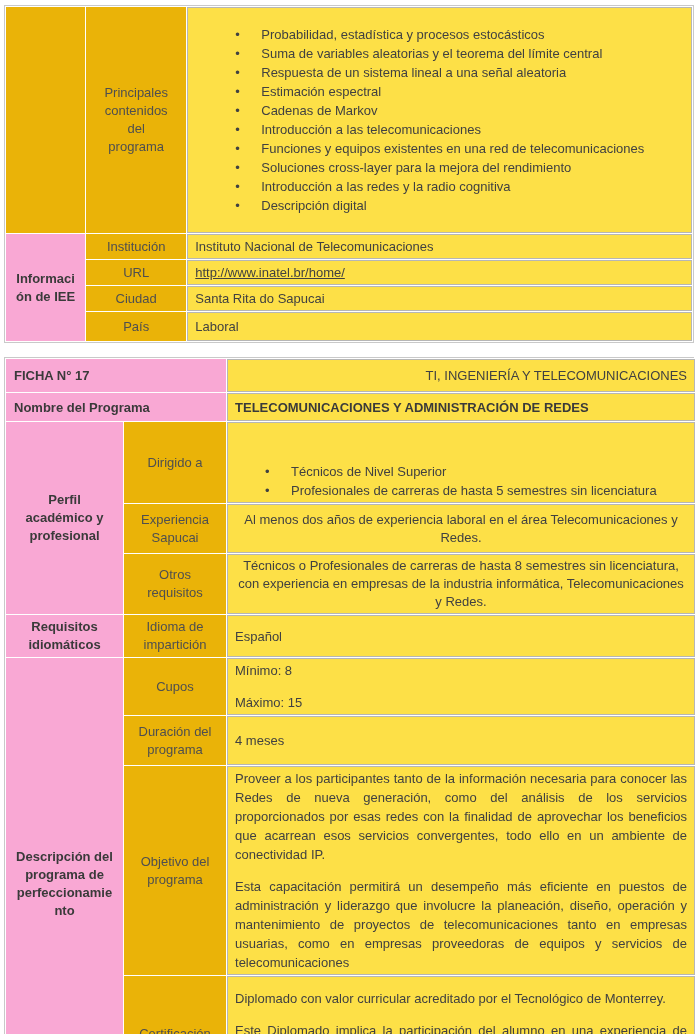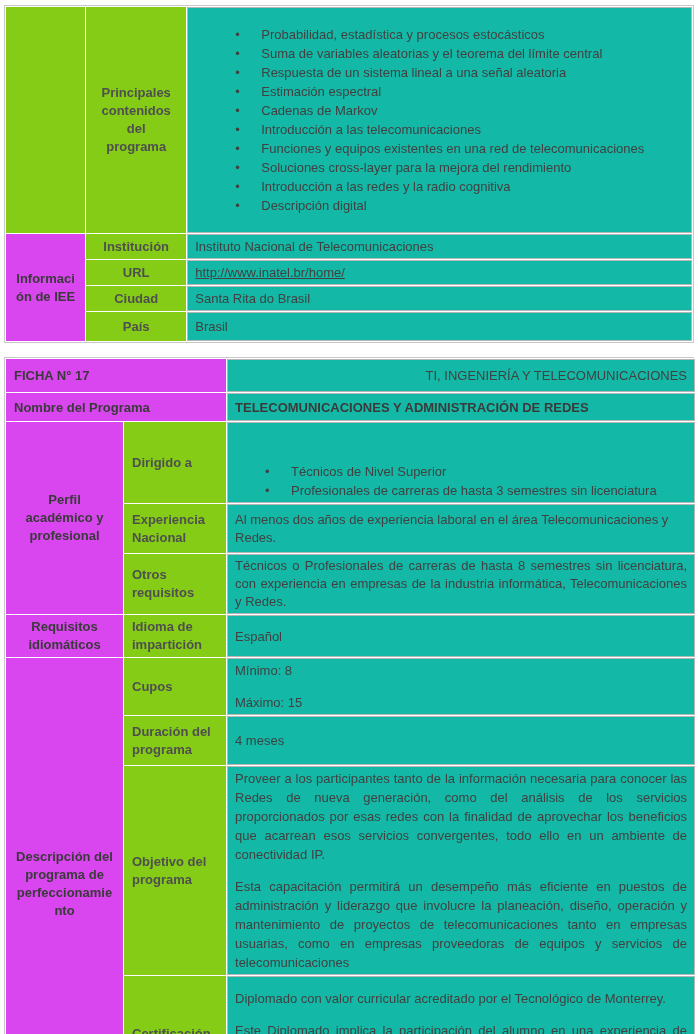--- a/index.html
+++ b/index.html
@@ -13,36 +13,36 @@
   #t1-wrap { margin-top:5px; }
   #t2-wrap { margin-top:14px; }
   table { border-collapse:collapse; width:100%; table-layout:fixed; }
   td {
     border:1.5px solid #ffffff;
     vertical-align:middle;
     padding:3px 8px;
     overflow:hidden;
   }
   
-  td.g  { background:#84cc16; color:#4f4f4f;font-weight:bold; }
-  td.gb { background:#d946ef; color:#3a3a3a; font-weight:bold; }
+  td.g  { background:#eab308; color:#4f4f4f; }
+  td.gb { background:#f9a8d4; color:#3a3a3a; font-weight:bold; }
   td.center { text-align:center; }
-  td.w { background:#14b8a6; box-shadow:inset 0 0 0 1px #b6b6b6; }
+  td.w { background:#fde047; box-shadow:inset 0 0 0 1px #b6b6b6; }
   .pre { white-space:pre-line; }
   .right { text-align:right; }
   .bold { font-weight:bold; color:#3a3a3a; }
   .justify { text-align:justify; }
   p { margin:0; line-height:19px; }
   p + p { margin-top:13px; }
   ul.blist { list-style:none; margin:0; padding:0 0 0 38px; }
   ul.blist li { position:relative; padding-left:28px; line-height:19px; }
   ul.blist li::before { content:"\2022"; position:absolute; left:2px; top:0; font-size:13px; }
   ul.blist2 { padding-left:28px;margin-top:37px; }
   a.url { color:#414141; text-decoration:underline; }
-  .lh { line-height:18px; }
+  .lh { line-height:18px;text-align:center; }
 </style>
 </head>
 <body>
 
 <div class="tbl-wrap" id="t1-wrap">
 <table>
   <colgroup>
         <col style="width:80px">
         <col style="width:101px">
         <col style="width:505px">
@@ -76,25 +76,25 @@
     <td class="w">Instituto Nacional de Telecomunicaciones</td>
   </tr>
   <tr style="height:26px">
     <td class="g center">URL</td>
     <td class="w">
       <a class="url" href="#">http://www.inatel.br/home/</a>
     </td>
   </tr>
   <tr style="height:26px">
     <td class="g center">Ciudad</td>
-    <td class="w">Santa Rita do Brasil</td>
+    <td class="w">Santa Rita do Sapucai</td>
   </tr>
   <tr style="height:30px">
     <td class="g center">País</td>
-    <td class="w">Brasil</td>
+    <td class="w">Laboral</td>
   </tr>
 </tbody>
     </table>
 </div>
 
 <div class="tbl-wrap" id="t2-wrap">
 <table>
   <colgroup>
         <col style="width:118px">
         <col style="width:103px">
@@ -110,27 +110,27 @@
     <td class="w bold">TELECOMUNICACIONES Y ADMINISTRACIÓN DE REDES</td>
   </tr>
   <tr style="height:47px">
     <td class="gb center pre lh" rowspan="3">Perfil
 académico y
 profesional</td>
     <td class="g pre lh">Dirigido a</td>
     <td class="w">
       <ul class="blist blist2">
         <li>Técnicos de Nivel Superior</li>
-        <li>Profesionales de carreras de hasta 3 semestres sin licenciatura</li>
+        <li>Profesionales de carreras de hasta 5 semestres sin licenciatura</li>
       </ul>
     </td>
   </tr>
   <tr style="height:50px">
     <td class="g pre lh">Experiencia
-Nacional</td>
+Sapucai</td>
     <td class="w lh">Al menos dos años de experiencia laboral en el área Telecomunicaciones y Redes.</td>
   </tr>
   <tr style="height:53px">
     <td class="g pre lh">Otros
 requisitos</td>
     <td class="w justify lh">Técnicos o Profesionales de carreras de hasta 8 semestres sin licenciatura, con experiencia en empresas de la industria informática, Telecomunicaciones y Redes.</td>
   </tr>
   <tr style="height:41px">
     <td class="gb center pre lh">Requisitos
 idiomáticos</td>

